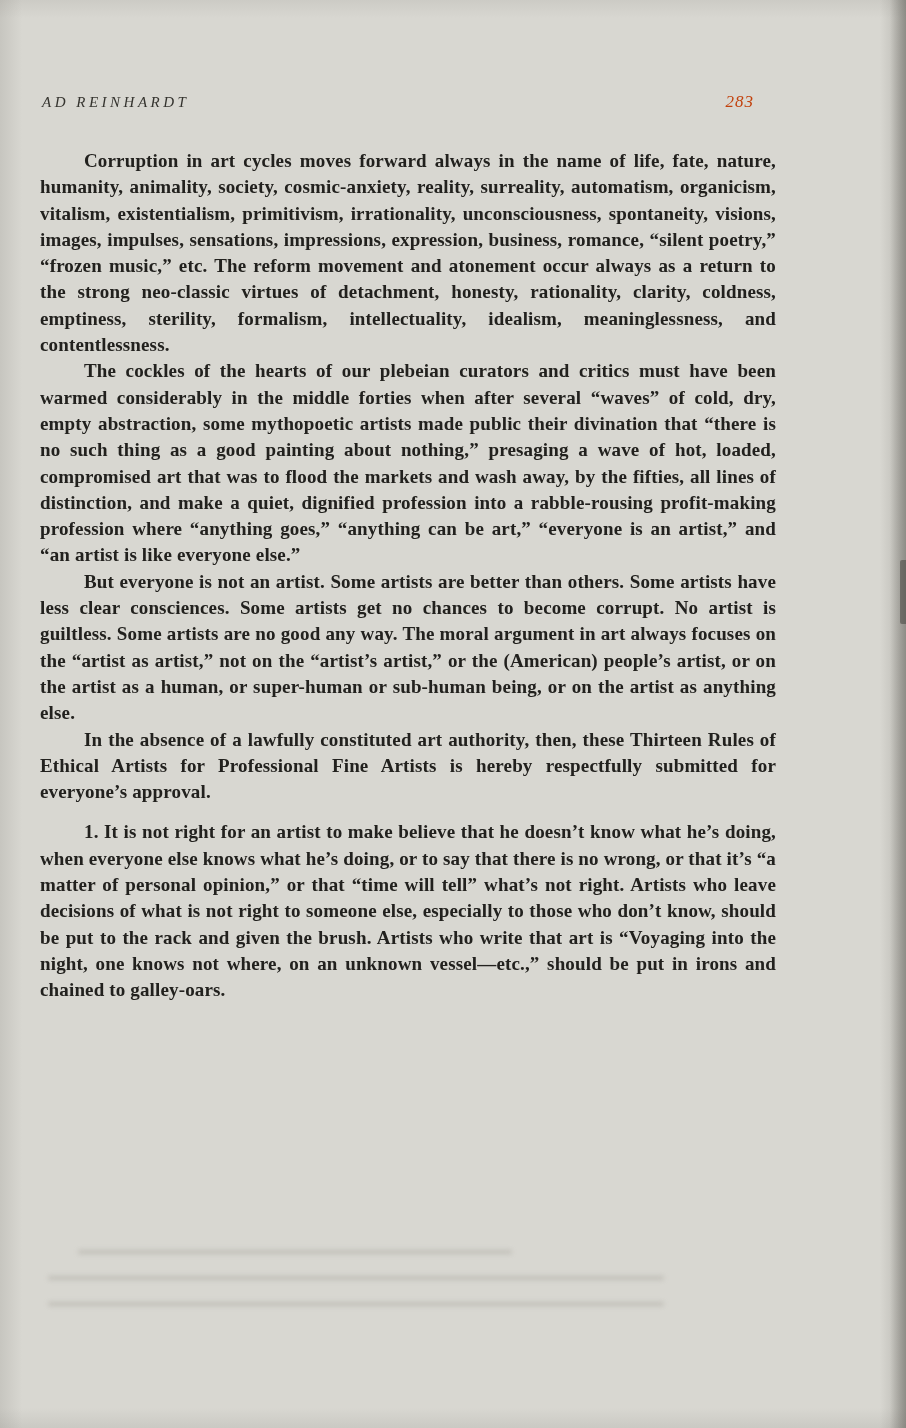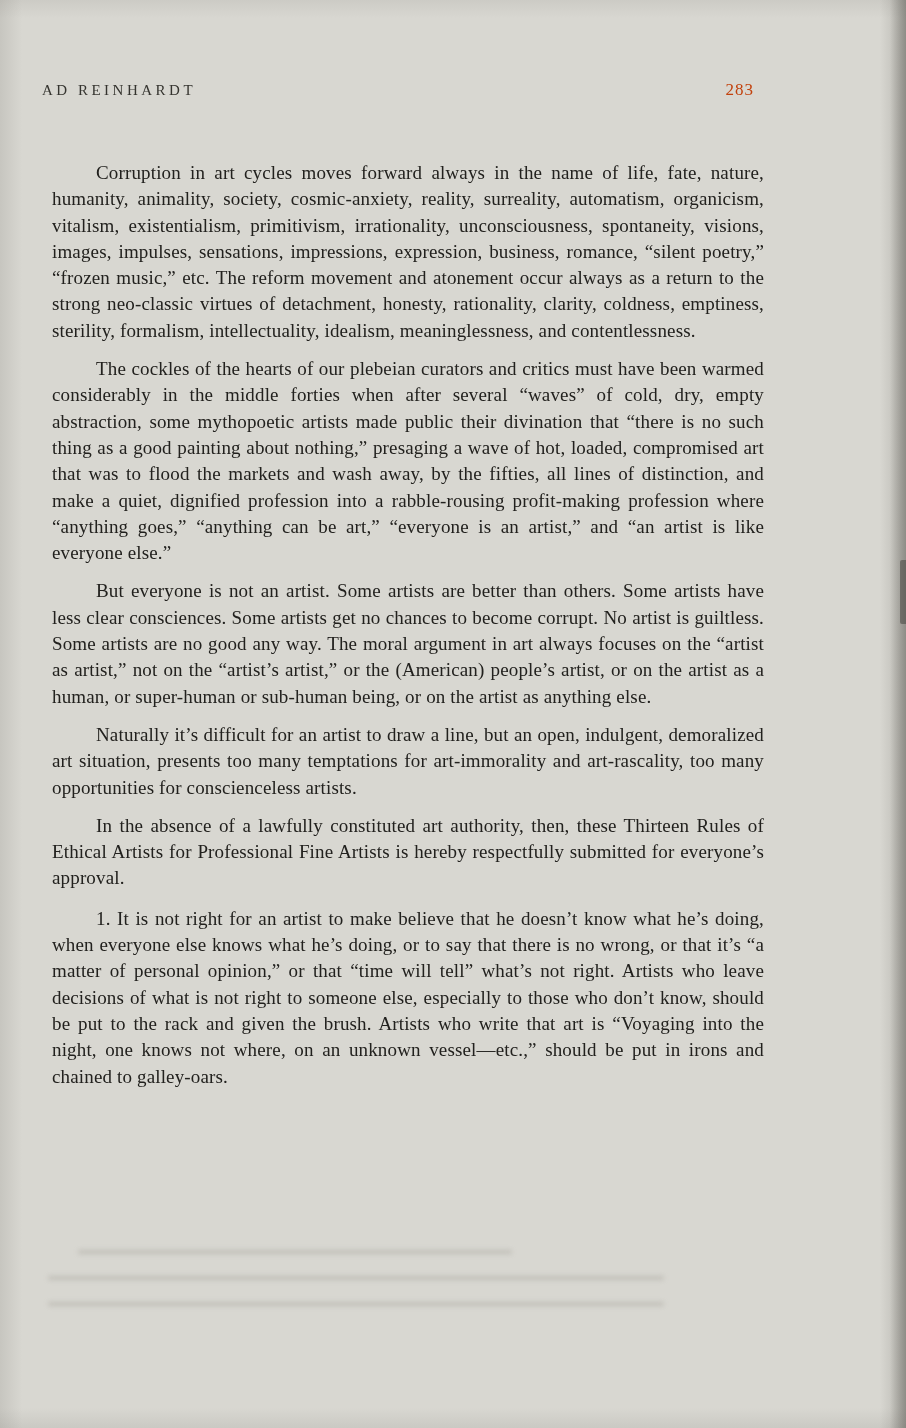--- a/index.html
+++ b/index.html
@@ -19,26 +19,27 @@
       #d8d7d1;
     font-family: "Liberation Serif", serif;
     color: #201f1d;
   }
   .page {
     position: absolute;
     inset: 0;
   }
   .header {
     position: absolute;
-    top: 80px;
+    top: 92px;
     left: 42px;
     width: 712px;
     display: flex;
     justify-content: space-between;
     align-items: baseline;
+    font-style: italic;
   }
   .author {
     font-size: 15px;
     letter-spacing: 3.5px;
     color: #35342f;
   }
   .pagenum {
     font-size: 17px;
     letter-spacing: 1px;
     color: #c2410c;
@@ -48,23 +49,24 @@
     top: 148px;
     left: 40px;
     width: 736px;
     font-size: 19px;
     line-height: 26.3px;
     text-align: justify;
     letter-spacing: 0.15px;
     color: #22211e;
   }
   .body-text p {
-    margin: 12px;
+    margin: 0;
     padding: 0;
     text-indent: 44px;
+    font-weight: bold;
   }
   .body-text p.rule {
     margin-top: 14px;
   }
   
   .bleed {
     position: absolute;
     left: 48px;
     width: 700px;
     pointer-events: none;
@@ -105,21 +107,20 @@
 
   <div class="header">
     <span class="author">AD REINHARDT</span>
     <span class="pagenum">283</span>
   </div>
 
   <div class="body-text">
     <p>Corruption in art cycles moves forward always in the name of life, fate, nature, humanity, animality, society, cosmic-anxiety, reality, surreality, automatism, organicism, vitalism, existentialism, primitivism, irrationality, unconsciousness, spontaneity, visions, images, impulses, sensations, impressions, expression, business, romance, “silent poetry,” “frozen music,” etc. The reform movement and atonement occur always as a return to the strong neo-classic virtues of detachment, honesty, rationality, clarity, coldness, emptiness, sterility, formalism, intellectuality, idealism, meaninglessness, and contentlessness.</p>
     <p>The cockles of the hearts of our plebeian curators and critics must have been warmed considerably in the middle forties when after several “waves” of cold, dry, empty abstraction, some mythopoetic artists made public their divination that “there is no such thing as a good painting about nothing,” presaging a wave of hot, loaded, compromised art that was to flood the markets and wash away, by the fifties, all lines of distinction, and make a quiet, dignified profession into a rabble-rousing profit-making profession where “anything goes,” “anything can be art,” “everyone is an artist,” and “an artist is like everyone else.”</p>
     <p>But everyone is not an artist. Some artists are better than others. Some artists have less clear consciences. Some artists get no chances to become corrupt. No artist is guiltless. Some artists are no good any way. The moral argument in art always focuses on the “artist as artist,” not on the “artist’s artist,” or the (American) people’s artist, or on the artist as a human, or super-human or sub-human being, or on the artist as anything else.</p>
-    <p>Naturally it’s difficult for an artist to draw a line, but an open, indulgent, demoralized art situation, presents too many temptations for art-immorality and art-rascality, too many opportunities for conscienceless artists.</p>
     <p>In the absence of a lawfully constituted art authority, then, these Thirteen Rules of Ethical Artists for Professional Fine Artists is hereby respectfully submitted for everyone’s approval.</p>
     <p class="rule">1. It is not right for an artist to make believe that he doesn’t know what he’s doing, when everyone else knows what he’s doing, or to say that there is no wrong, or that it’s “a matter of personal opinion,” or that “time will tell” what’s not right. Artists who leave decisions of what is not right to someone else, especially to those who don’t know, should be put to the rack and given the brush. Artists who write that art is “Voyaging into the night, one knows not where, on an unknown vessel—etc.,” should be put in irons and chained to galley-oars.</p>
   </div>
 
   <div class="bleed" style="top: 1228px;">
     <div class="ghost-line short"></div>
     <div class="ghost-line mid"></div>
     <div class="ghost-line mid"></div>
   </div>
 

